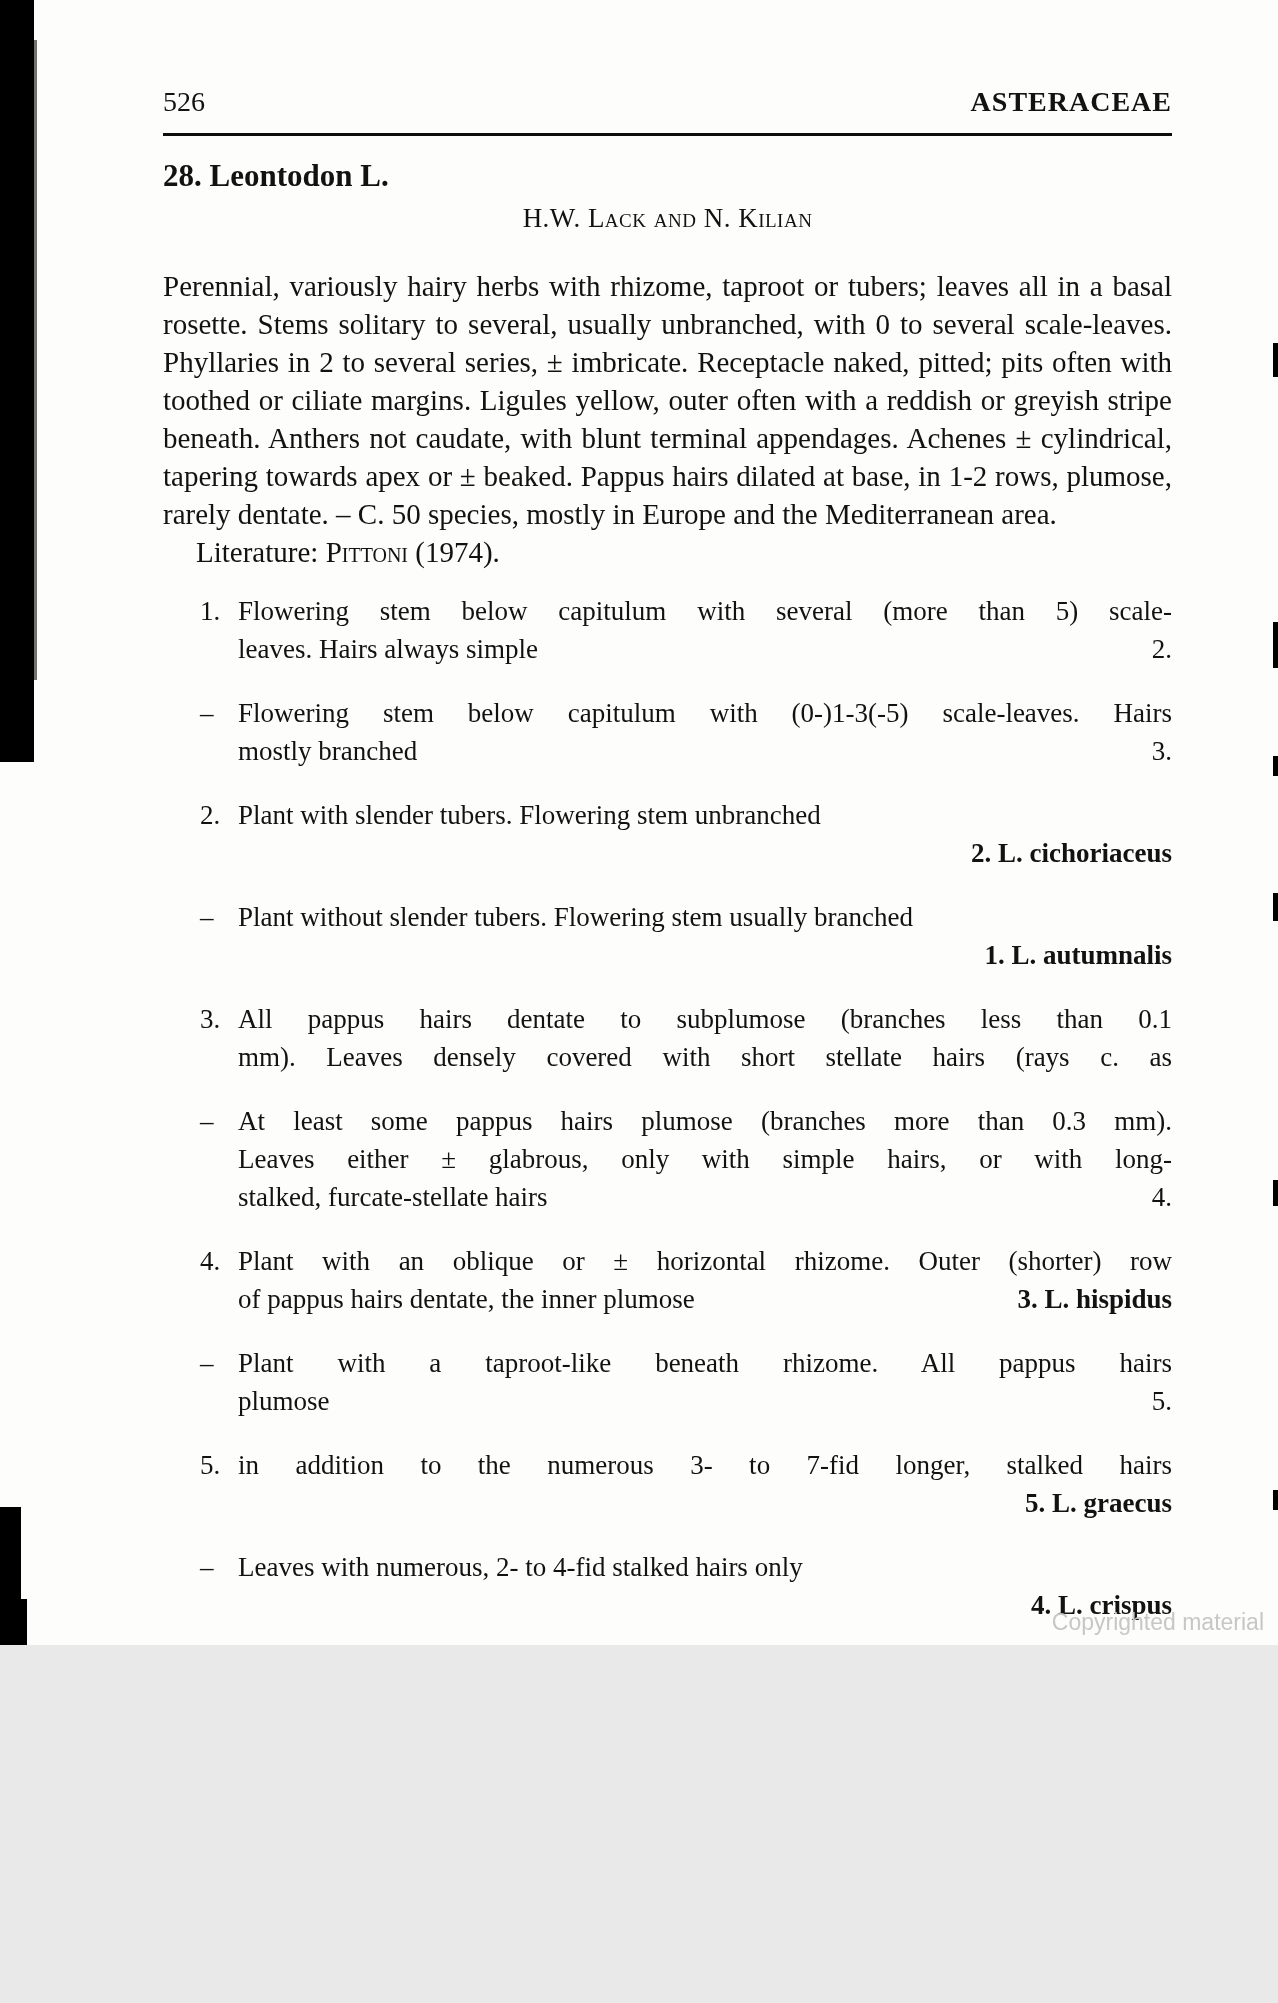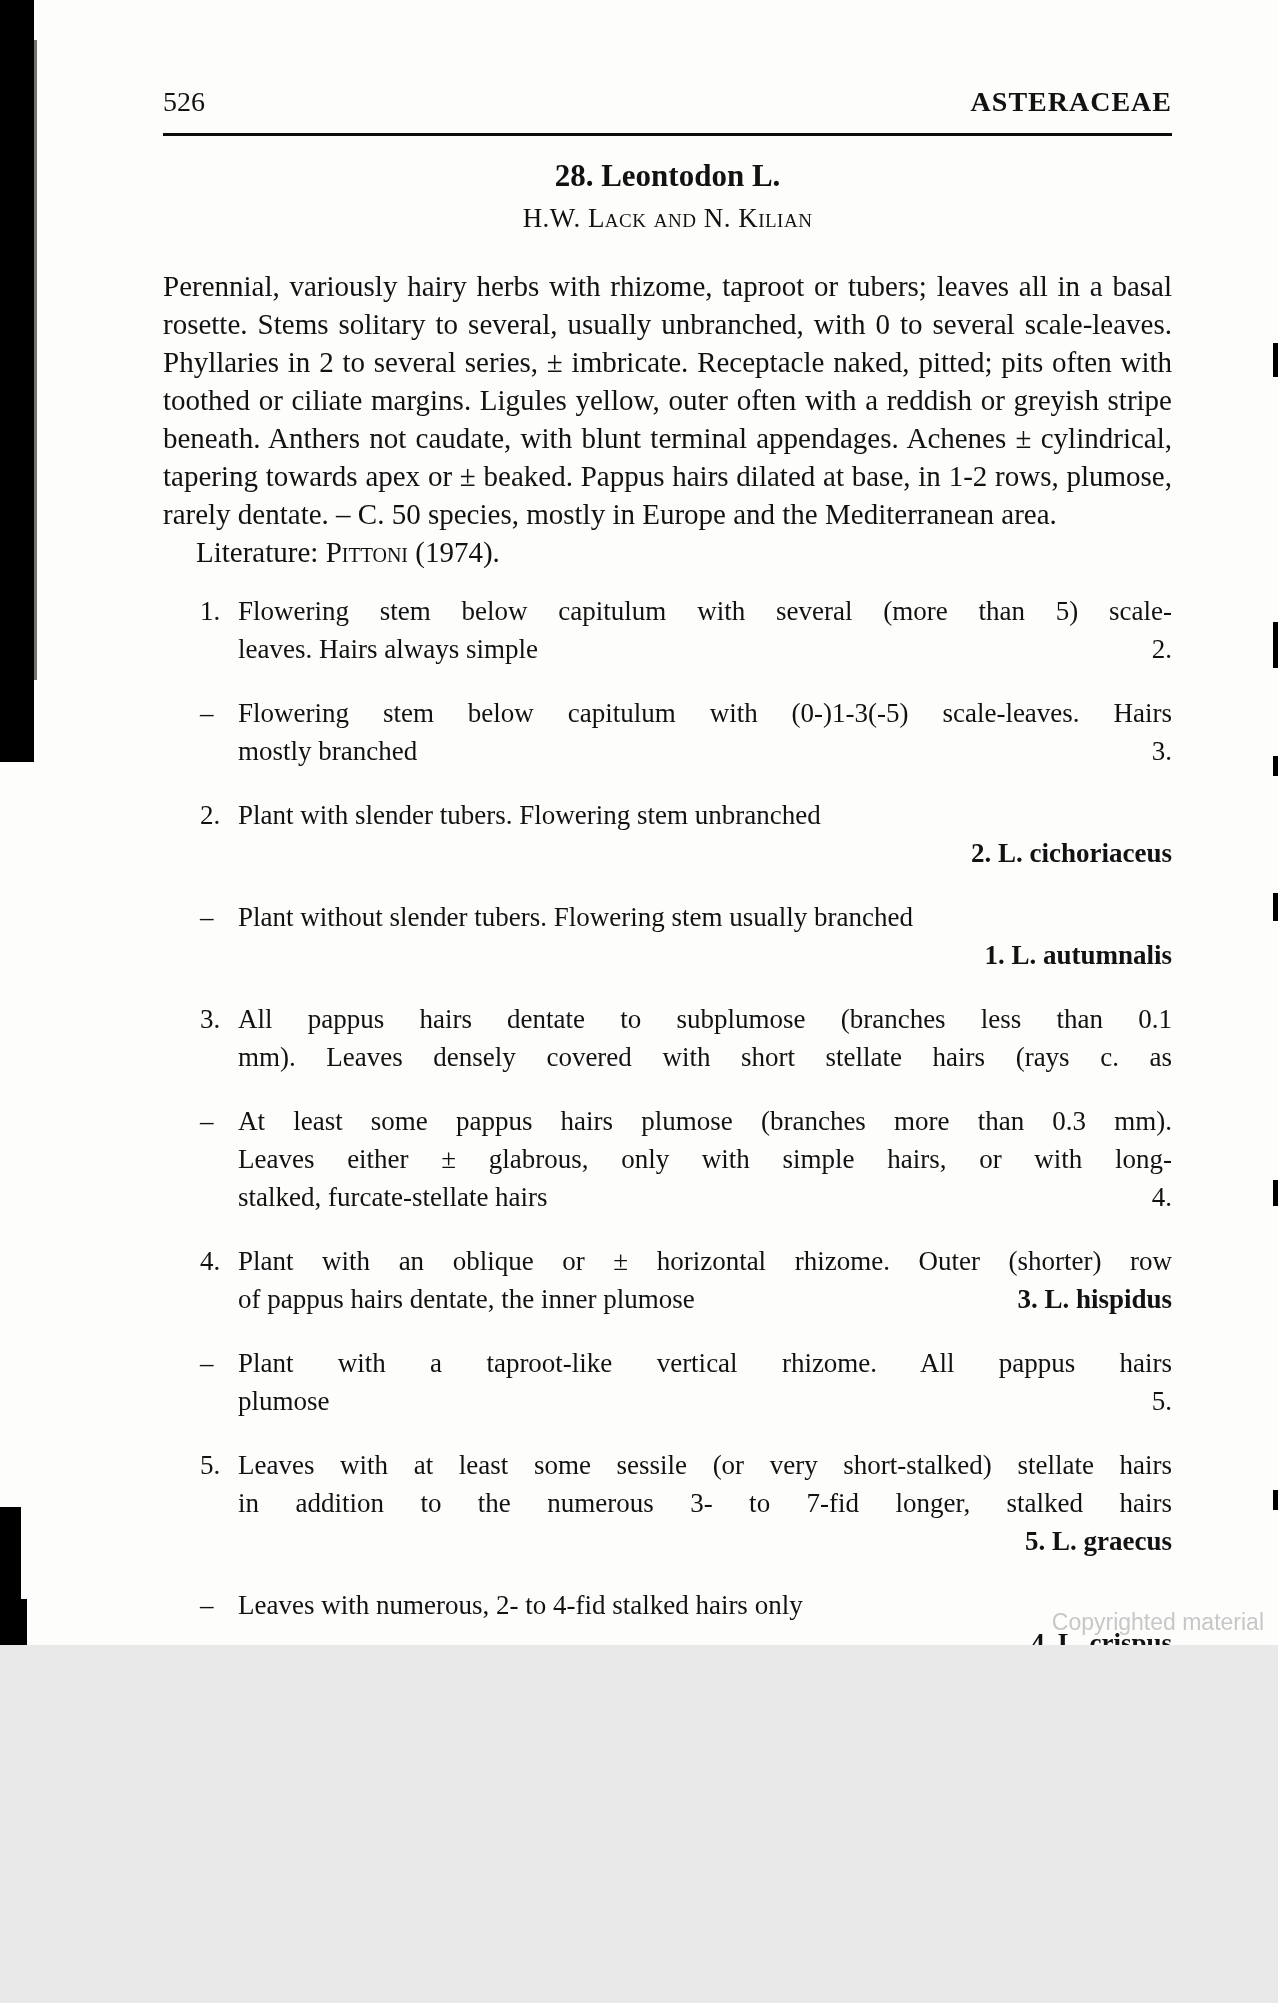--- a/index.html
+++ b/index.html
@@ -15,21 +15,21 @@
   .bar-bottom { position:absolute; left:0; bottom:0; width:21px; height:138px; background:#000; }
   .bar-bottom::after { content:""; position:absolute; left:0; bottom:0; width:27px; height:46px; background:#000; }
   .tick { position:absolute; right:0; width:5px; background:#000; }
 
   .content { position:absolute; left:163px; top:86px; width:1009px; }
 
   .masthead { display:flex; justify-content:space-between; align-items:baseline; font-size:28px; }
   .family { font-weight:700; letter-spacing:1px; }
   .rule { border-top:3px solid #0d0d0d; margin-top:15px; }
 
-  .title  { text-align:center; font-weight:700; font-size:31px; margin-top:22px; }
+  .title  { font-weight:700; font-size:31px; margin-top:22px; }
   .byline { text-align:center; font-size:27px; margin-top:9px; font-variant:small-caps; letter-spacing:.5px; }
 
   .body-par { font-size:29px; line-height:38px; text-align:justify; }
   .body-par.first  { margin-top:33px; }
   .body-par.indent { text-indent:33px; }
   .sc { font-variant:small-caps; }
 
   .key { margin-top:21px; font-size:27px; line-height:38px; }
   .key-item  { display:grid; grid-template-columns:38px 1fr; margin-left:37px; margin-bottom:26px; }
   .key-item:last-child { margin-bottom:0; }
@@ -143,31 +143,30 @@
             <div class="key-line fill"><span>Plant with an oblique or ± horizontal rhizome. Outer (shorter) row</span></div>
             <div class="key-line">
               <span>of pappus hairs dentate, the inner plumose</span>
               <span class="result bold">3. L. hispidus</span>
             </div>
           </div>
         </div>
         <div class="key-item">
           <div class="key-lead">–</div>
           <div>
-            <div class="key-line fill"><span>Plant with a taproot-like vertical rhizome. All pappus hairs</span></div>
+            <div class="key-line fill"><span>Plant with a taproot-like beneath rhizome. All pappus hairs</span></div>
             <div class="key-line">
               <span>plumose</span>
               <span class="result">5.</span>
             </div>
           </div>
         </div>
         <div class="key-item">
           <div class="key-lead">5.</div>
           <div>
-            <div class="key-line fill"><span>Leaves with at least some sessile (or very short-stalked) stellate hairs</span></div>
             <div class="key-line fill"><span>in addition to the numerous 3- to 7-fid longer, stalked hairs</span></div>
             <div class="key-line">
               <span></span>
               <span class="result bold">5. L. graecus</span>
             </div>
           </div>
         </div>
         <div class="key-item">
           <div class="key-lead">–</div>
           <div>

